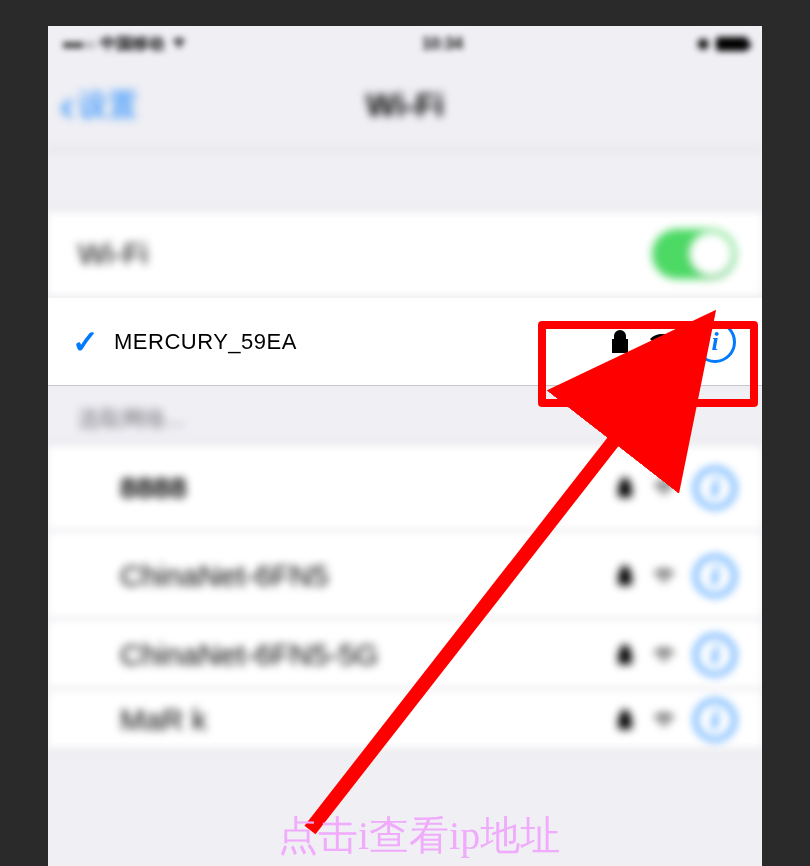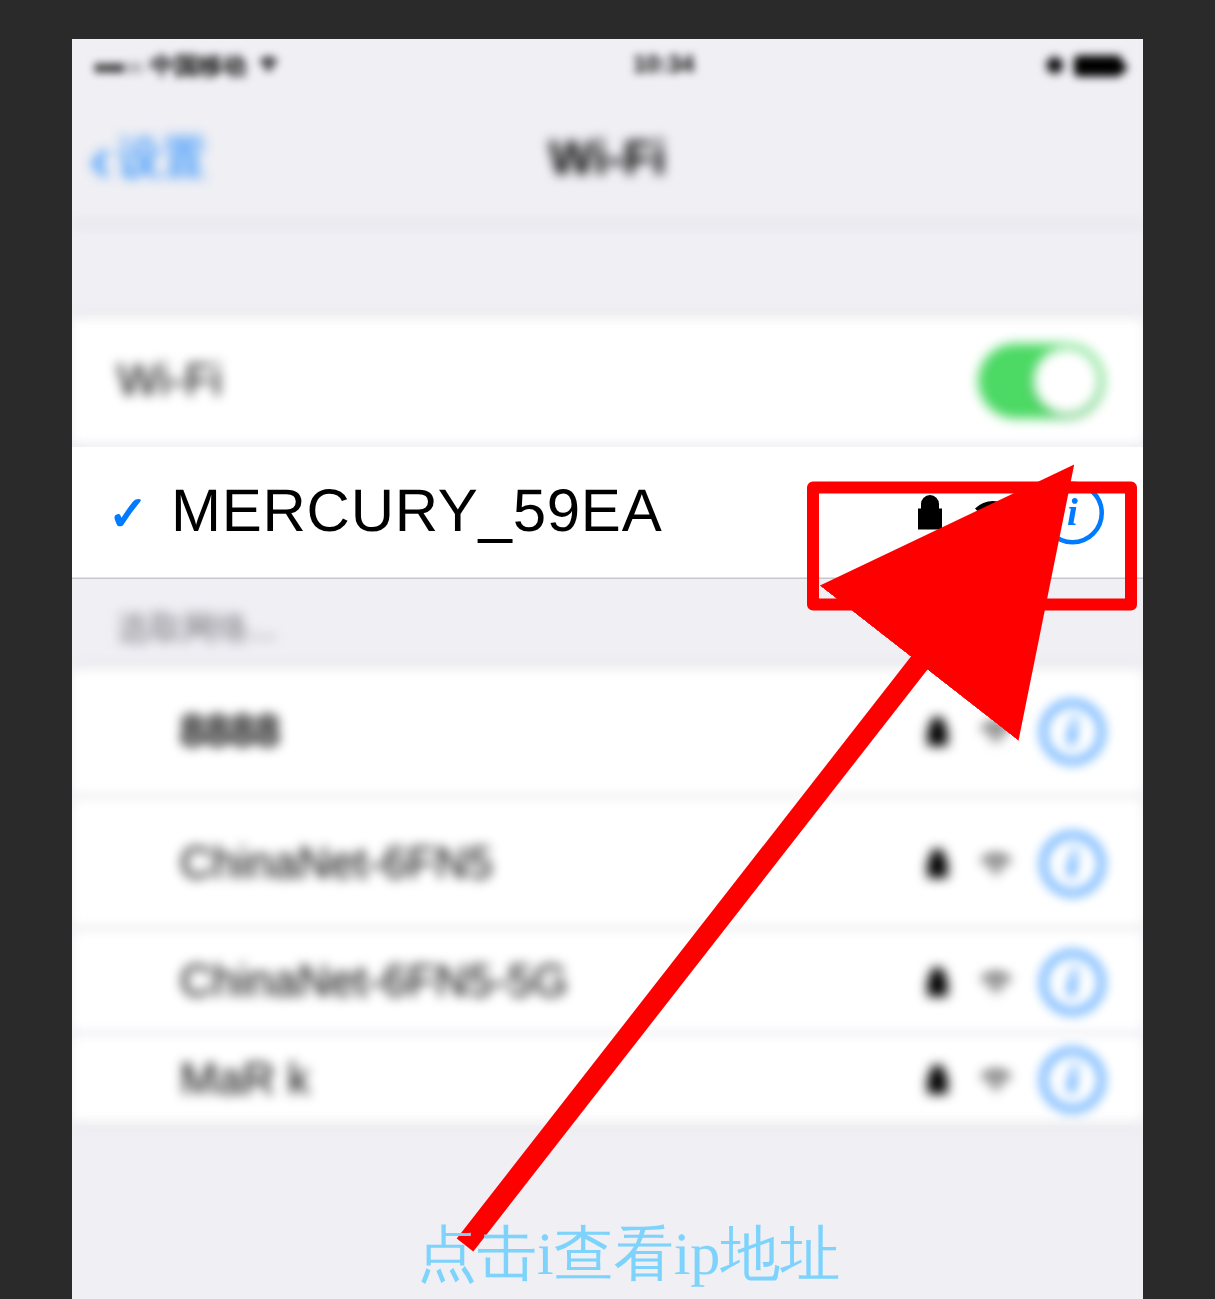--- a/index.html
+++ b/index.html
@@ -142,21 +142,21 @@
       color: #6d6d72;
       font-size: 22px;
       filter: blur(4px);
     }
     
     .cell.connected {
       filter: none;
       height: 88px;
     }
     .cell.connected .cell-label {
-      font-size: 40px;
+      font-size: 22px;
       letter-spacing: 0.5px;
     }
     
     .highlight-box {
       position: absolute;
       border: 8px solid #ff0000;
       width: 220px;
       height: 86px;
       left: 538px;
       top: 321px;
@@ -168,21 +168,21 @@
       position: absolute;
       left: 0; top: 0;
       width: 810px; height: 866px;
       pointer-events: none;
     }
     
     .annotation {
       position: absolute;
       left: 278px;
       top: 808px;
-      color: #7dd3fc;
+      color: #f0abfc;
       font-size: 40px;
       font-family: "SimSun", "Songti SC", serif;
       pointer-events: none;
     }
   </style>
 </head>
 <body>
 
 <div class="phone-screen">
 

